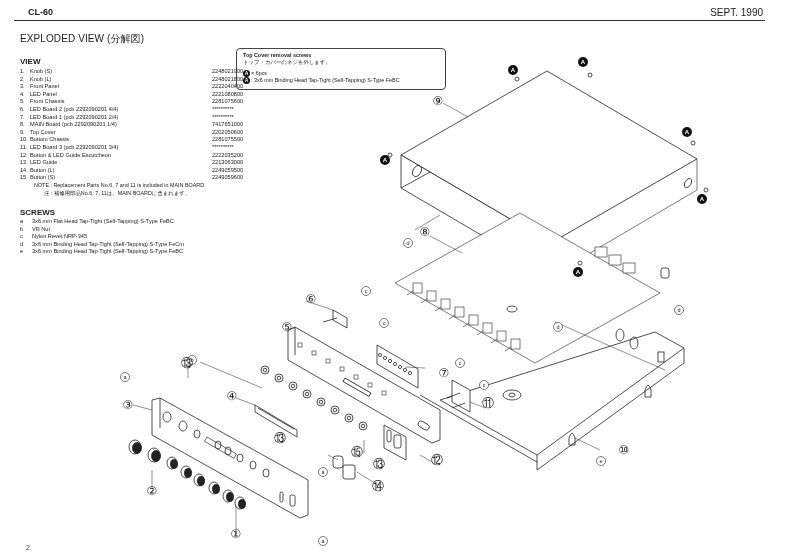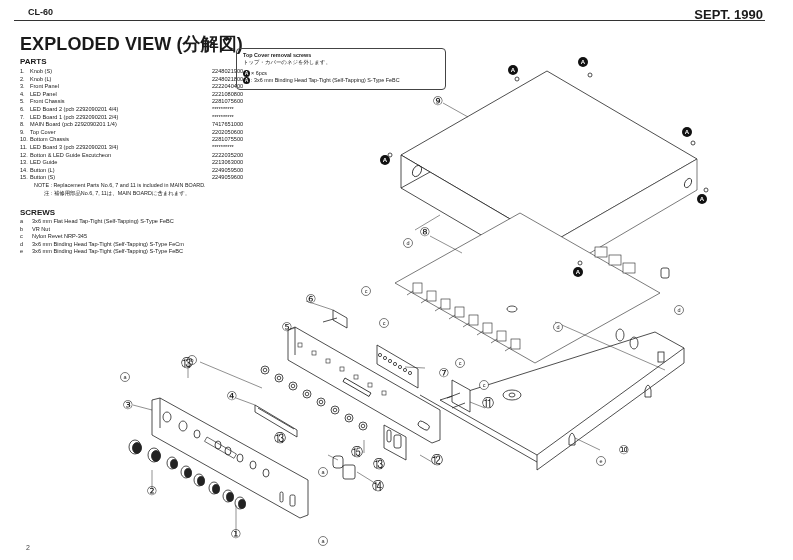--- a/index.html
+++ b/index.html
@@ -1,20 +1,20 @@
 <!DOCTYPE html>
 <html><head>
 <meta charset="utf-8">
 <style>
   html, body { margin:0; padding:0; background:#fff; }
   body { width:793px; height:560px; position:relative; overflow:hidden; font-family:"Liberation Sans", sans-serif; color:#1a1a1a; }
   .hdr-model { position:absolute; left:28px; top:7px; font-size:9px; font-weight:bold; }
-  .hdr-date { position:absolute; right:30px; top:7px; font-size:13px; font-weight:bold; }
+  .hdr-date { position:absolute; right:30px; top:7px; font-size:10px; font-weight:normal; }
   .hdr-rule { position:absolute; left:14px; right:28px; top:20px; height:0; border-top:1px solid #333; }
-  .title { position:absolute; left:20px; top:32px; font-size:18px; font-weight:bold; letter-spacing:0.1px;text-align:center; }
+  .title { position:absolute; left:20px; top:32px; font-size:10px; font-weight:normal; letter-spacing:0.1px;text-align:center; }
   .sec { position:absolute; left:20px; font-size:8px; font-weight:bold; }
   .parts { position:absolute; left:20px; top:68px; width:262px; font-size:5.6px; line-height:7.6px; }
   .prow { display:flex; }
   .pno { width:10px; }
   .pname { width:182px; }
   .pcode { flex:1; }
   .note { margin-left:14px; font-size:5.4px; }
   .note2 { margin-left:24px; font-size:5.4px; }
   .screws { position:absolute; left:20px; top:218px; width:262px; font-size:5.6px; line-height:7.6px; }
   .srow { display:flex; }
@@ -26,21 +26,21 @@
   svg.diag { position:absolute; left:0; top:0; }
 </style>
 </head>
 <body>
 
 <div class="hdr-model">CL-60</div>
 <div class="hdr-date">SEPT. 1990</div>
 <div class="hdr-rule"></div>
 <div class="title">EXPLODED VIEW (分解図)</div>
 
-<div class="sec" style="top:57px">PARTS</div>
+<div class="sec" style="top:57px">VIEW</div>
 <div class="parts" id="parts-list">
     <div class="prow">
       <span class="pno">1.</span>
                  <span class="pname">Knob (S)</span>
                  <span class="pcode">2248021900</span>
     </div>
     <div class="prow">
       <span class="pno">2.</span>
                  <span class="pname">Knob (L)</span>
                  <span class="pcode">2248021800</span>

